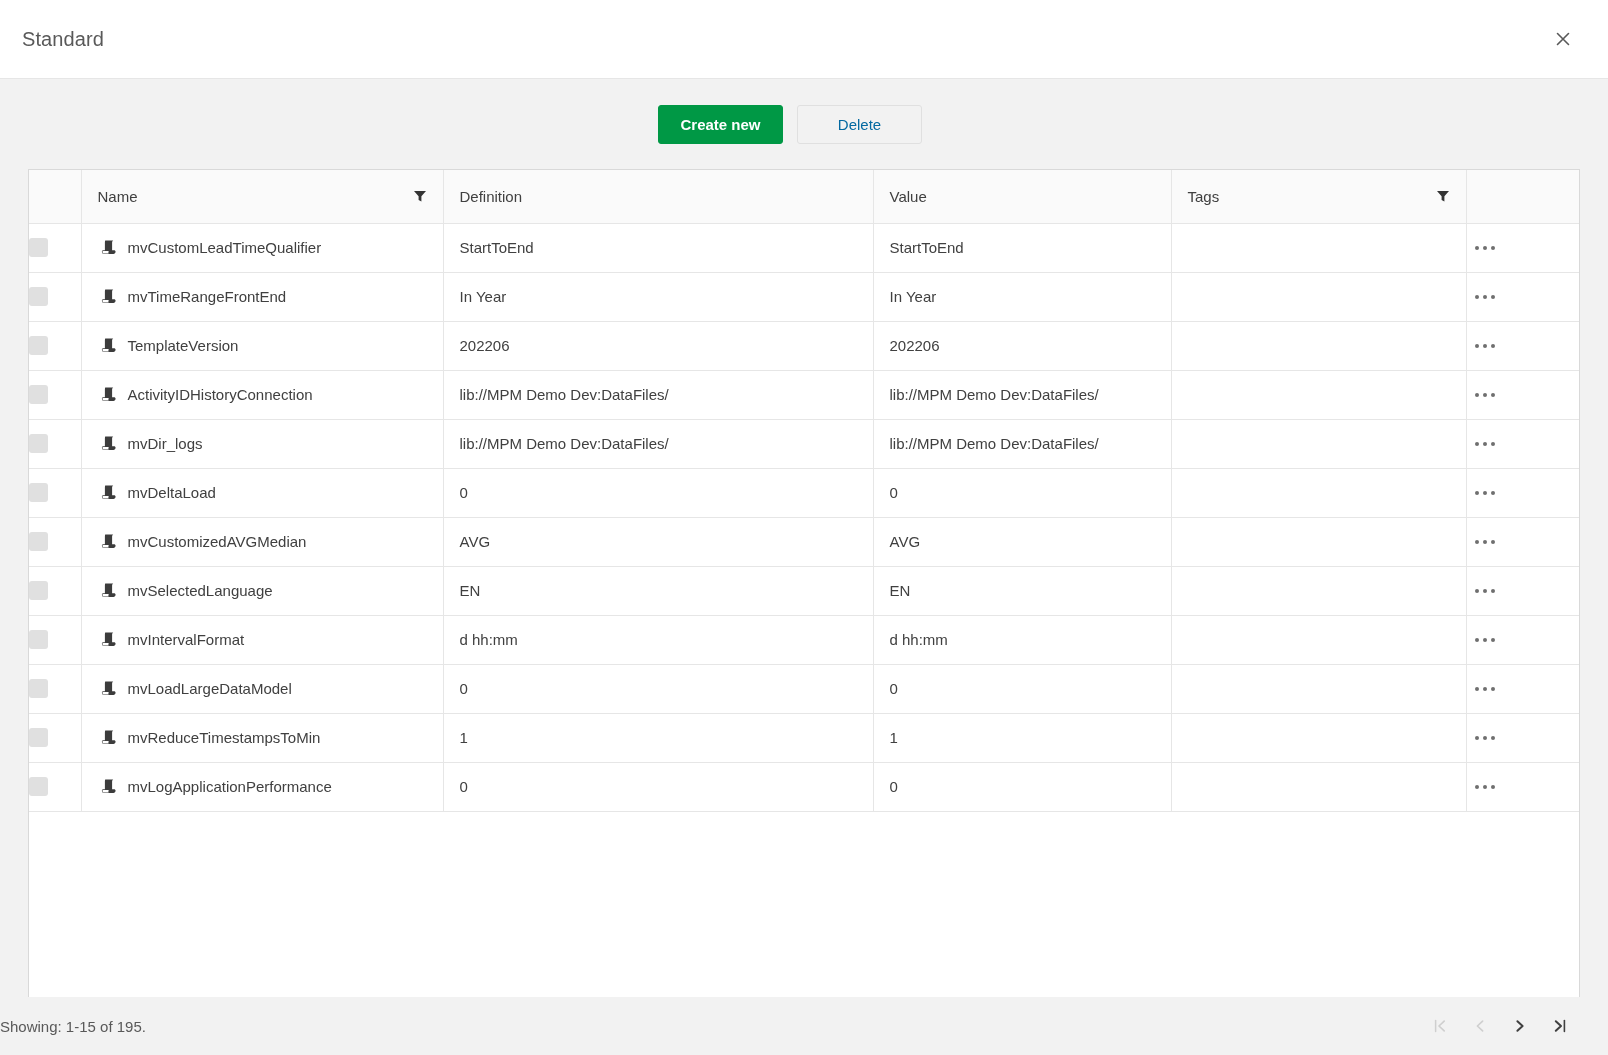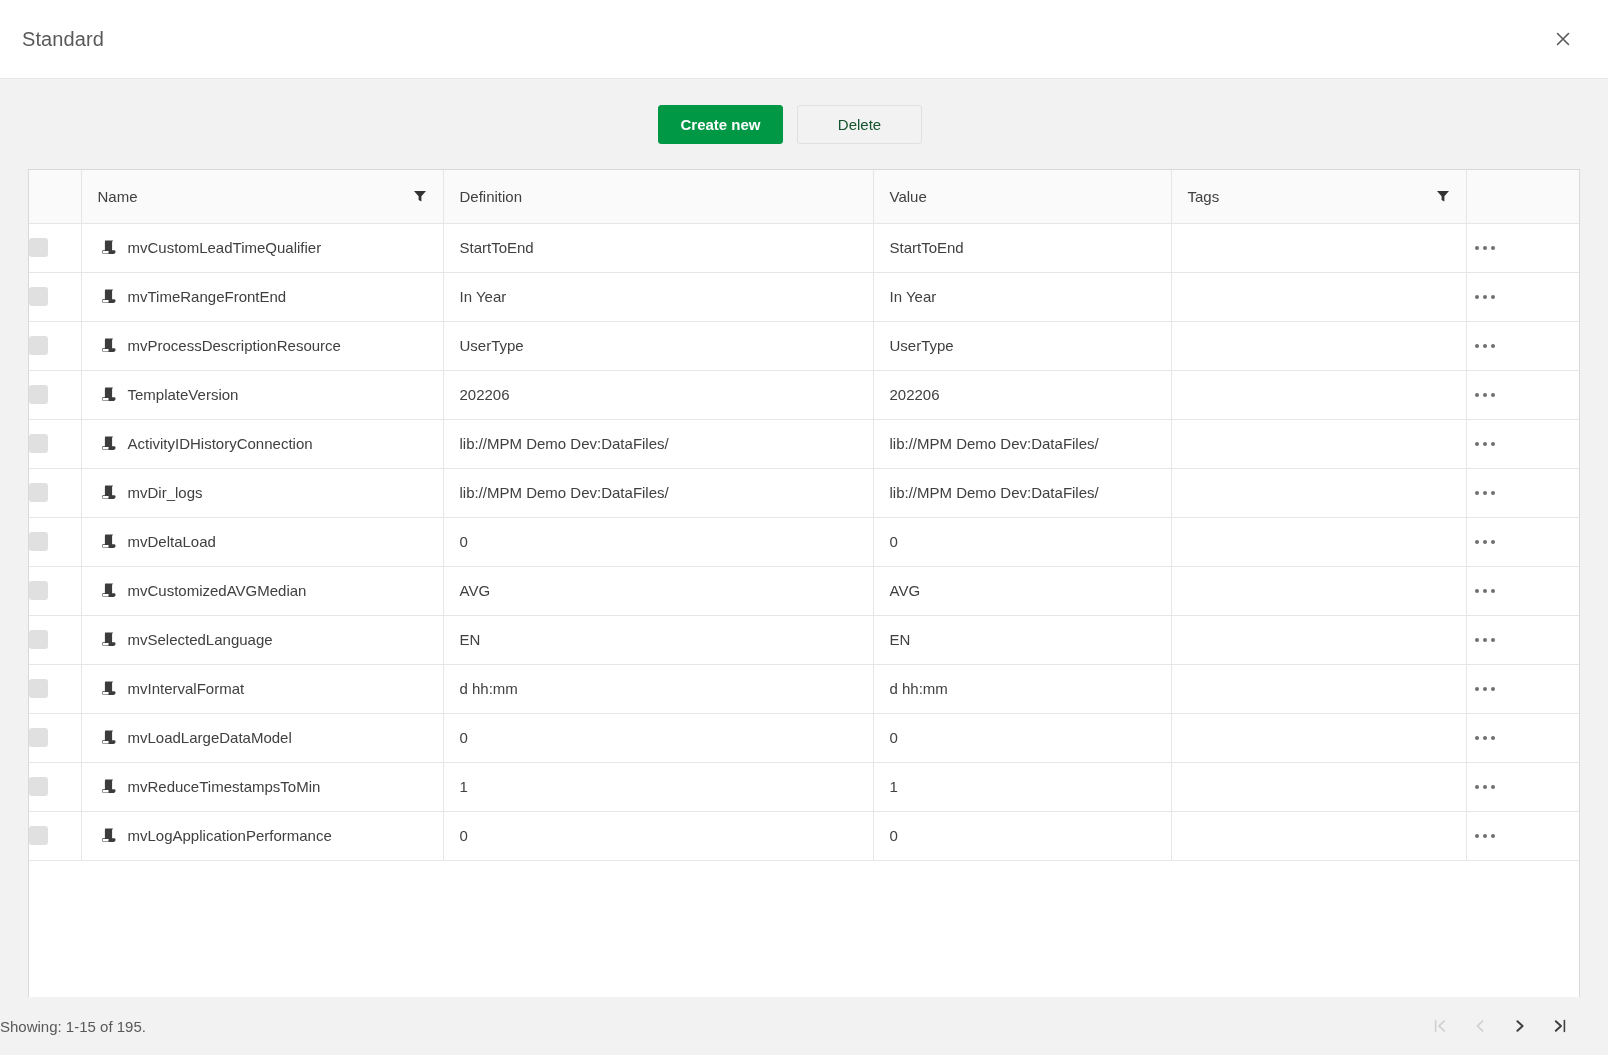--- a/index.html
+++ b/index.html
@@ -78,21 +78,21 @@
     cursor: pointer;
     font-family: "Liberation Sans", sans-serif;
   }
   .btn-primary {
     background: #009845;
     color: #ffffff;
     border-color: #009845;
   }
   .btn-disabled {
     background: #f2f2f2;
-    color: #14532d;
+    color: #0369a1;
     border-color: #e0e0e0;
     cursor: default;
     font-weight: normal;
   }
 
   
   .table-wrap {
     margin: 0 28px;
     flex: 1 1 auto;
     min-height: 0;
@@ -306,42 +306,20 @@
                     <svg width="17" height="17" viewBox="0 0 17 17" aria-hidden="true">
                       <path d="M4.2 1.6 h8.0 c-0.9 0.6 -1.1 1.5 -1.1 2.4 v7.2 h1.9 c0.9 0 1.6 0.7 1.6 1.6 c0 1.2 -1.0 2.2 -2.2 2.2 H3.2 c-1.3 0 -2.3 -1.0 -2.3 -2.3 c0 -0.8 0.6 -1.4 1.4 -1.4 h1.6 V3.4 c0 -1.0 0.2 -1.5 0.3 -1.8 z" fill="#3c3c3c"></path>
                       <path d="M2.2 12.0 h5.6 c-0.3 0.4 -0.4 0.9 -0.4 1.4 c0 0.4 0.1 0.8 0.3 1.1 H3.2 c-1.0 0 -1.8 -0.8 -1.8 -1.8 c0 -0.4 0.3 -0.7 0.8 -0.7 z" fill="#ffffff"></path>
                     </svg>
                   </span>
                   <span class="name-text">mvTimeRangeFrontEnd</span>
                 </span>
               </td>
               <td>In Year</td>
               <td>In Year</td>
-              <td></td>
-              <td class="cell-menu"><span class="kebab">
-                  <i></i>
-                  <i></i>
-                  <i></i>
-                </span></td>
-            </tr>
-            <tr>
-              <td class="cell-check"><span class="checkbox"></span></td>
-              <td class="cell-name">
-                <span class="name-cell">
-                  <span class="var-icon">
-                    <svg width="17" height="17" viewBox="0 0 17 17" aria-hidden="true">
-                      <path d="M4.2 1.6 h8.0 c-0.9 0.6 -1.1 1.5 -1.1 2.4 v7.2 h1.9 c0.9 0 1.6 0.7 1.6 1.6 c0 1.2 -1.0 2.2 -2.2 2.2 H3.2 c-1.3 0 -2.3 -1.0 -2.3 -2.3 c0 -0.8 0.6 -1.4 1.4 -1.4 h1.6 V3.4 c0 -1.0 0.2 -1.5 0.3 -1.8 z" fill="#3c3c3c"></path>
-                      <path d="M2.2 12.0 h5.6 c-0.3 0.4 -0.4 0.9 -0.4 1.4 c0 0.4 0.1 0.8 0.3 1.1 H3.2 c-1.0 0 -1.8 -0.8 -1.8 -1.8 c0 -0.4 0.3 -0.7 0.8 -0.7 z" fill="#ffffff"></path>
-                    </svg>
-                  </span>
-                  <span class="name-text">mvProcessDescriptionResource</span>
-                </span>
-              </td>
-              <td>UserType</td>
-              <td>UserType</td>
               <td></td>
               <td class="cell-menu"><span class="kebab">
                   <i></i>
                   <i></i>
                   <i></i>
                 </span></td>
             </tr>
             <tr>
               <td class="cell-check"><span class="checkbox"></span></td>
               <td class="cell-name">

